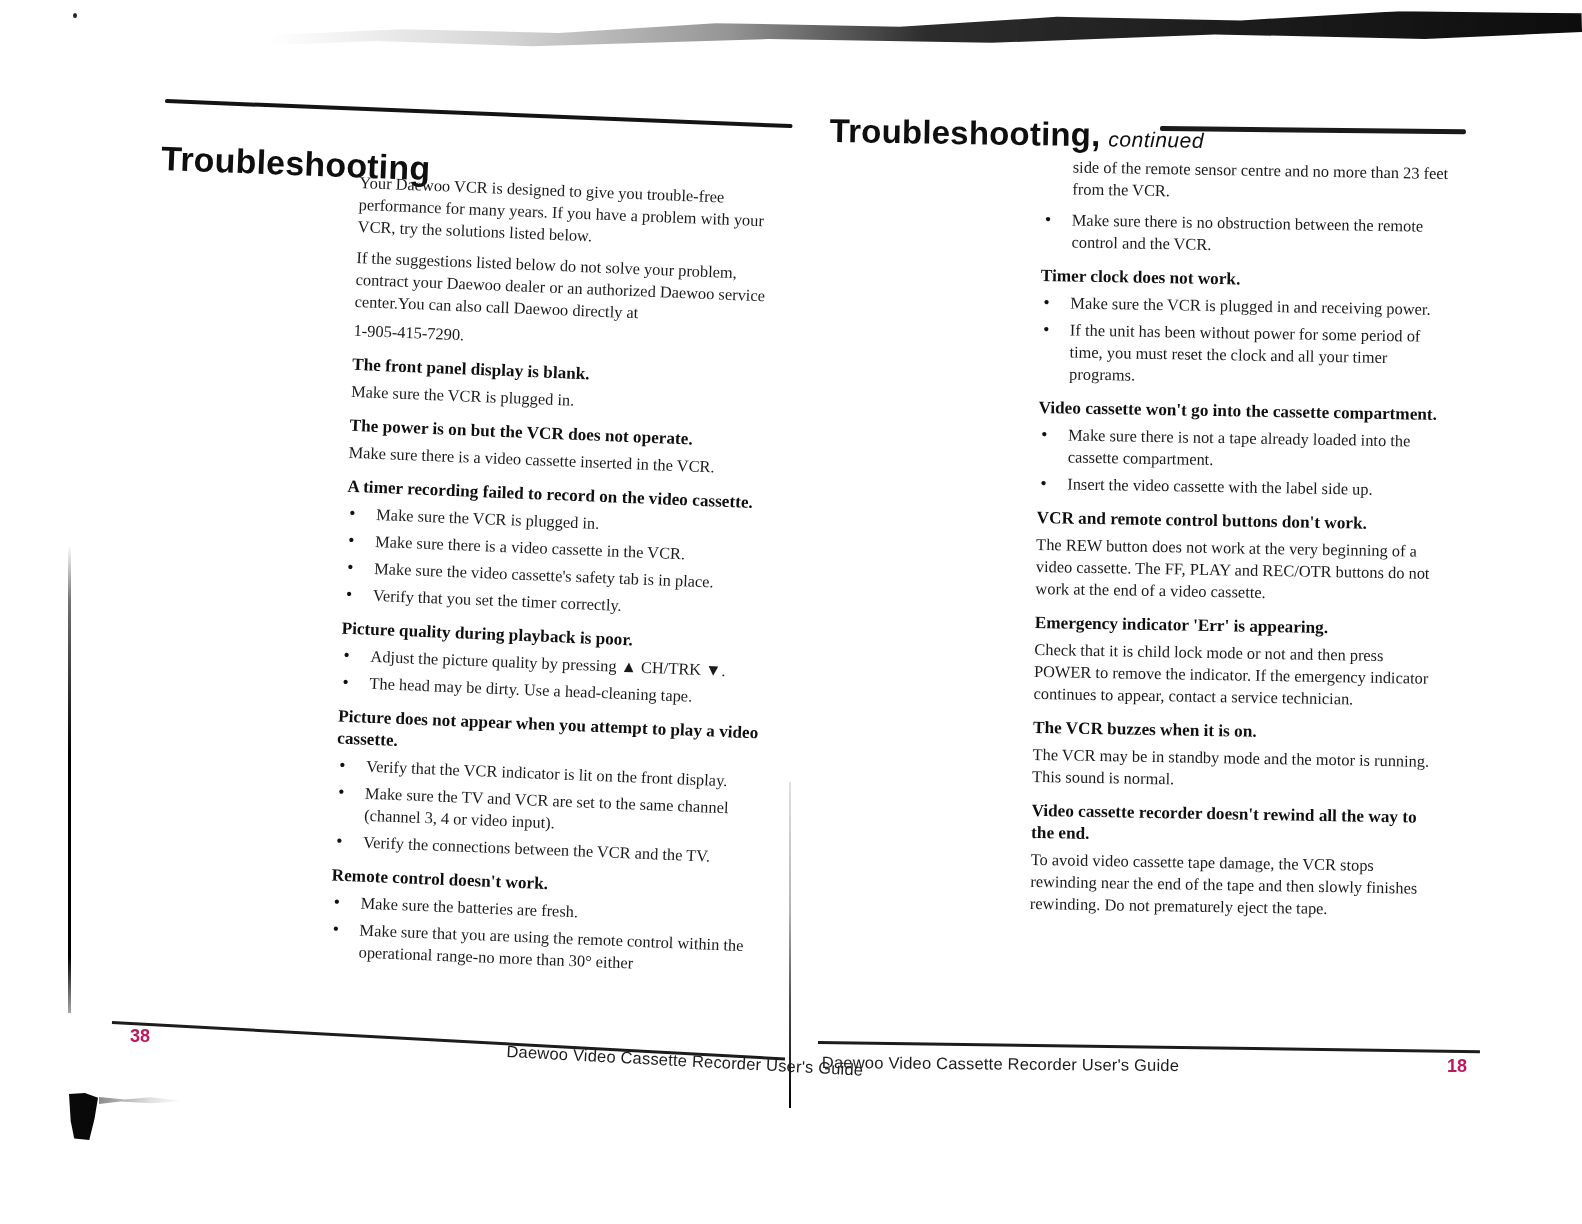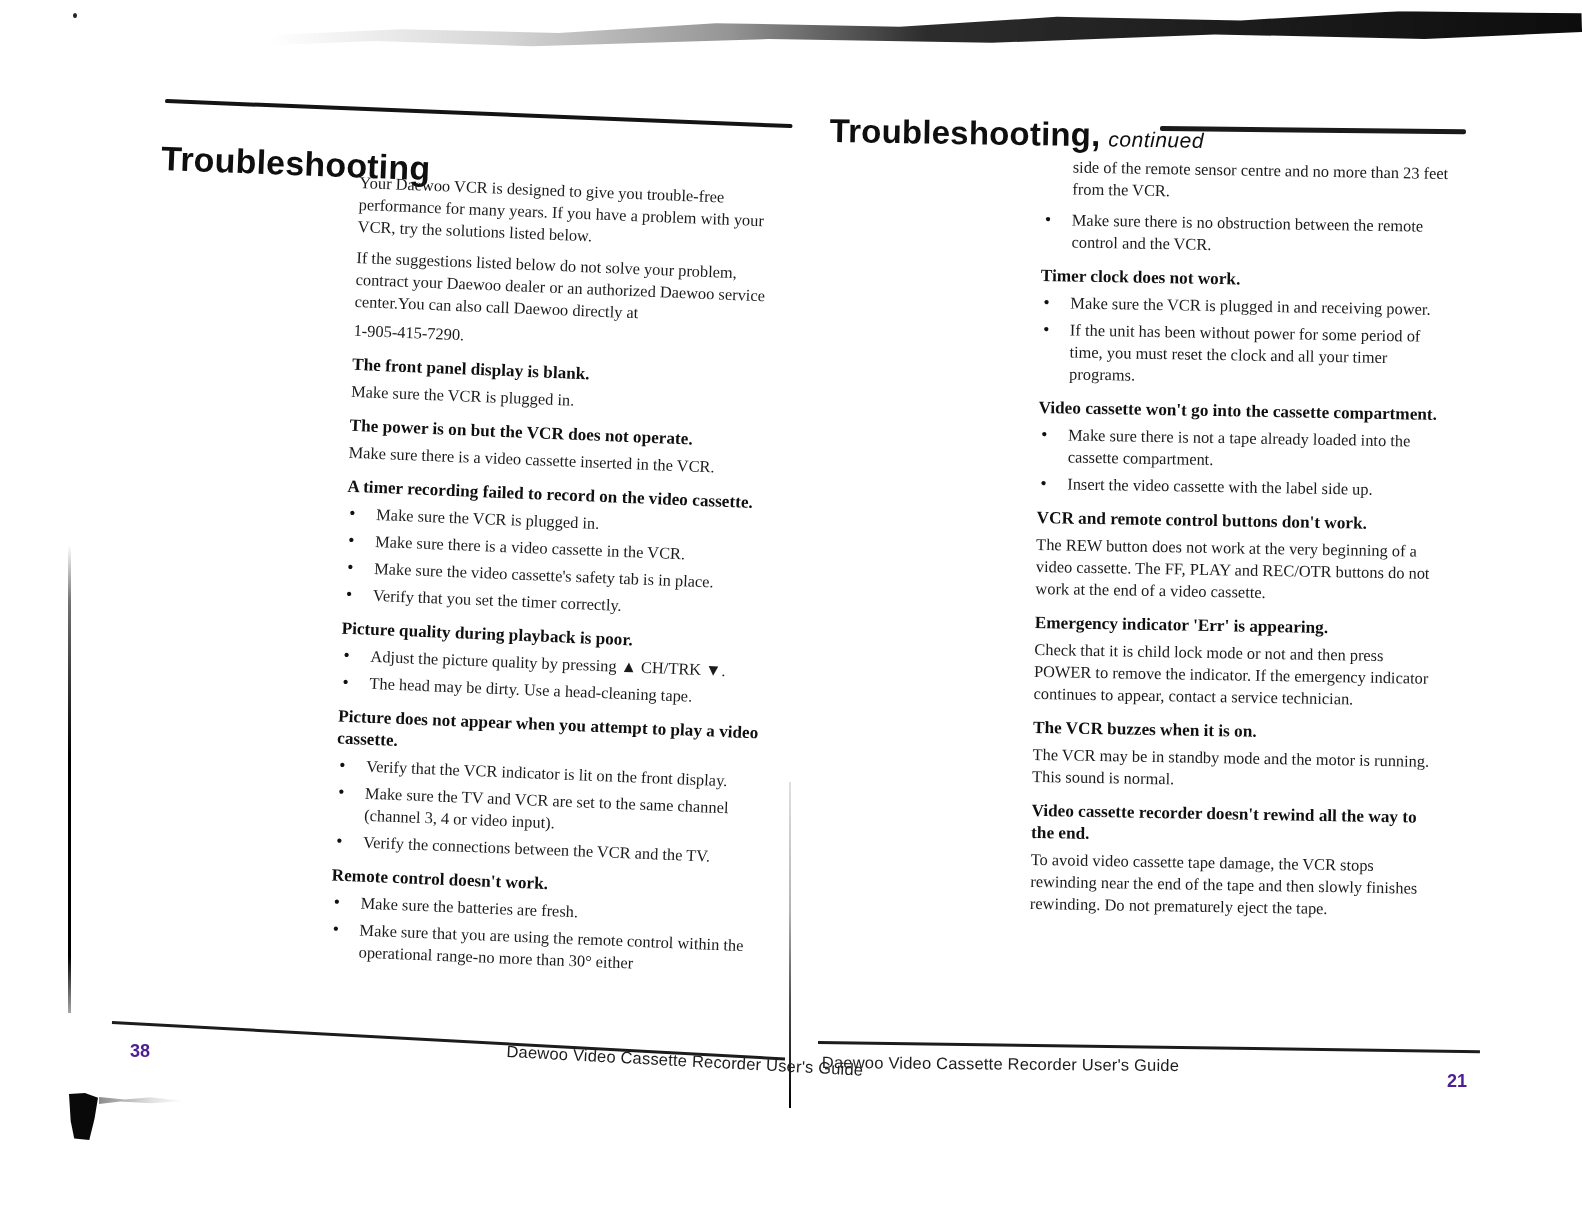--- a/index.html
+++ b/index.html
@@ -96,21 +96,21 @@
   ul.bullets li::before{
     content:"\2022";position:absolute;left:3px;top:-1px;font-size:18px;color:#111;
   }
 
   
   .footer-rule-left{
     left:112px;top:1021px;width:674px;height:3px;background:#1c1c1c;
     transform:rotate(3.1deg);transform-origin:left center;
   }
   .pgnum{
-    font-family:"Liberation Sans", sans-serif;font-weight:700;font-size:18px;color:#4c1d95;margin-top:15px;
+    font-family:"Liberation Sans", sans-serif;font-weight:700;font-size:18px;color:#be185d;
   }
   .pgnum-left{left:130px;top:1026px;}
   .footer-text{
     font-family:"Liberation Sans", sans-serif;font-size:16.5px;color:#1c1c1c;letter-spacing:0.2px;
     white-space:nowrap;
   }
   .footer-text-left{left:507px;top:1042px;transform:rotate(3.0deg);transform-origin:left top;}
   .footer-rule-right{
     left:818px;top:1041px;width:662px;height:3px;background:#1c1c1c;
     transform:rotate(0.8deg);transform-origin:left center;
@@ -192,14 +192,14 @@
       <p class="para">The REW button does not work at the very beginning of a video cassette. The FF, PLAY and REC/OTR buttons do not work at the end of a video cassette.</p>
       <h3 class="sec-heading">Emergency indicator 'Err' is appearing.</h3>
       <p class="para">Check that it is child lock mode or not and then press POWER to remove the indicator. If the emergency indicator continues to appear, contact a service technician.</p>
       <h3 class="sec-heading">The VCR buzzes when it is on.</h3>
       <p class="para">The VCR may be in standby mode and the motor is running. This sound is normal.</p>
       <h3 class="sec-heading">Video cassette recorder doesn't rewind all the way to the end.</h3>
       <p class="para">To avoid video cassette tape damage, the VCR stops rewinding near the end of the tape and then slowly finishes rewinding. Do not prematurely eject the tape.</p>
     </div>
   <div class="abs footer-rule-right"></div>
   <div class="abs footer-text footer-text-right">Daewoo Video Cassette Recorder User's Guide</div>
-  <div class="abs pgnum pgnum-right">21</div>
+  <div class="abs pgnum pgnum-right">18</div>
 </section>
 
 </body></html>

